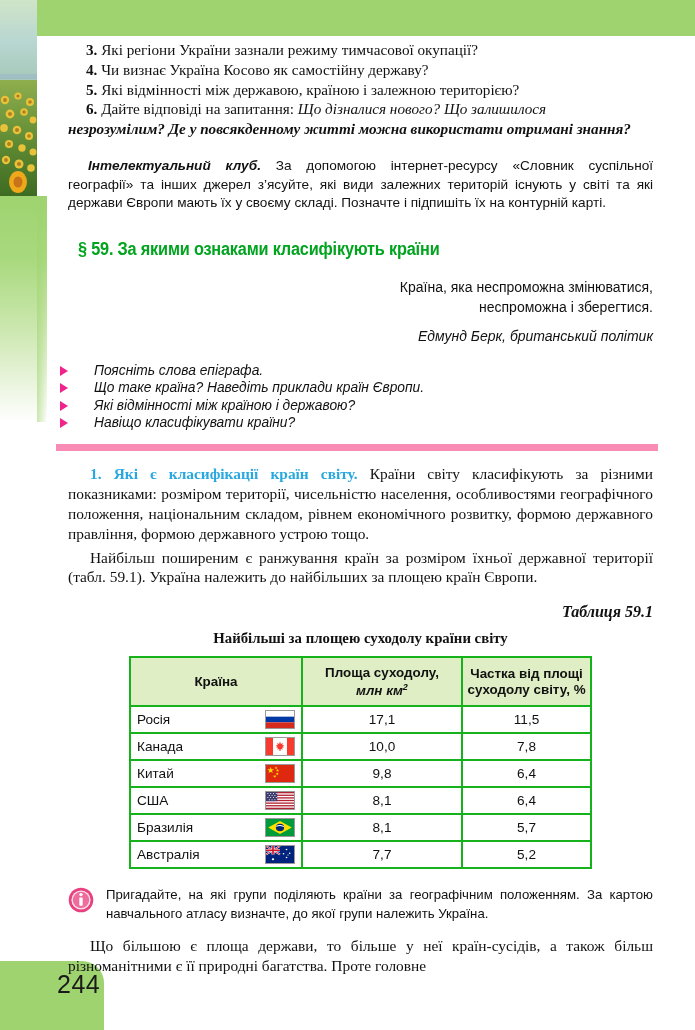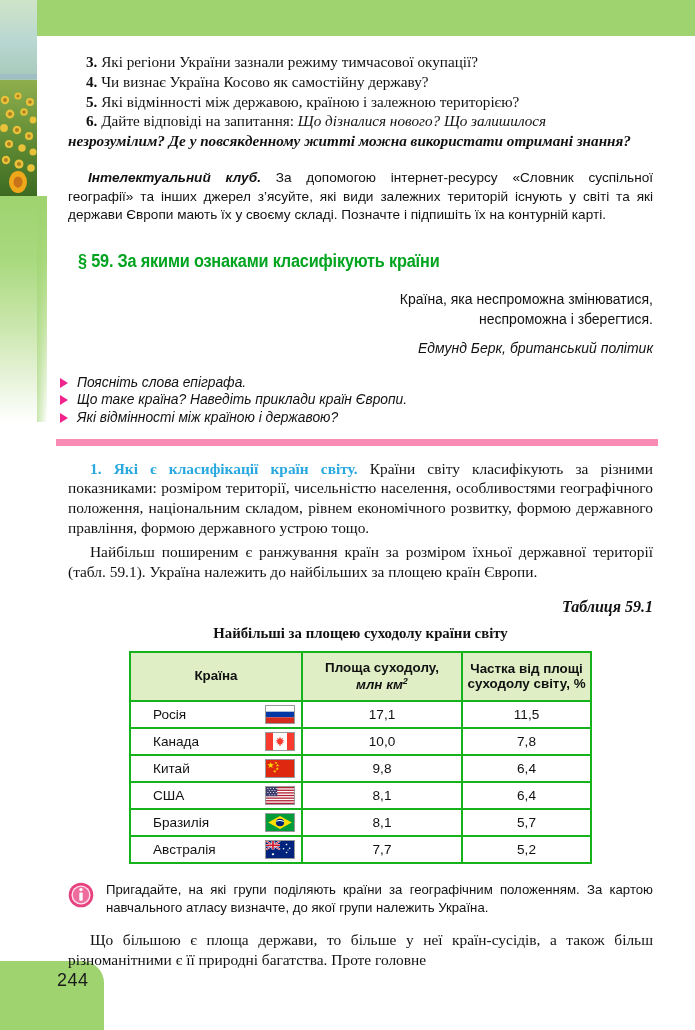--- a/index.html
+++ b/index.html
@@ -49,30 +49,30 @@
     position: absolute;
     left: 0; top: 961px;
     width: 104px; height: 69px;
     background: #9ed36f;
     border-top-right-radius: 22px;
   }
   .page-num {
     position: absolute;
     left: 57px; top: 970px;
     font-family: "Liberation Sans", sans-serif;
-    font-size: 18px;
+    font-size: 25px;
     color: #1a1a1a;
     letter-spacing: .5px;
   }
 
   
   .content {
     position: absolute;
     left: 68px;
-    top: 52px;
+    top: 40px;
     width: 585px;
   }
   p { margin: 0; }
 
   .q-list {
     font-family: "Liberation Serif", serif;
     font-size: 15.2px;
     line-height: 1.30;
     color: #111;
     text-align: justify;
@@ -126,21 +126,21 @@
     font-style: italic;
   }
 
   .bullets {
     margin-top: 16px;
     margin-left: -8px;
   }
   .bullet-row {
     display: flex;
     align-items: baseline;
-    gap: 9px;
+    gap: 26px;
     margin-bottom: 2.5px;
   }
   .tri {
     width: 0; height: 0;
     border-left: 8px solid #f0248c;
     border-top: 5.5px solid transparent;
     border-bottom: 5.5px solid transparent;
     flex: none;
     position: relative;
     top: 1px;
@@ -226,21 +226,20 @@
   }
   td.country {
     text-align: left;
     padding-left: 9px;
   }
   .country-inner {
     display: flex;
     align-items: center;
     justify-content: space-between;
     gap: 20px;
-    margin-left: 16px;
   }
   .flag {
     width: 30px;
     height: 19px;
     flex: none;
     border: 0.5px solid #9a9a9a;
     box-sizing: border-box;
     display: block;
   }
   .flag svg { display: block; width: 100%; height: 100%; }
@@ -371,20 +370,24 @@
         <span class="bullet-txt">Поясніть слова епіграфа.</span>
       </div>
       <div class="bullet-row">
         <span class="tri"></span>
         <span class="bullet-txt">Що таке країна? Наведіть приклади країн Європи.</span>
       </div>
       <div class="bullet-row">
         <span class="tri"></span>
         <span class="bullet-txt">Які відмінності між країною і державою?</span>
       </div>
+      <div class="bullet-row">
+        <span class="tri"></span>
+        <span class="bullet-txt">Навіщо класифікувати країни?</span>
+      </div>
     </div>
 
     <div class="pink-rule"></div>
 
     <p class="body-par">
       <span class="run-head">1. Які є класифікації країн світу.</span><span> Країни світу класифікують за різними показниками: розміром території, чисельністю населення, особливостями географічного положення, національним складом, рівнем економічного розвитку, формою державного правління, формою державного устрою тощо.</span>
     </p>
     <p class="body-par tight">Найбільш поширеним є ранжування країн за розміром їхньої державної території (табл. 59.1). Україна належить до найбільших за площею країн Європи.</p>
 
     <div class="tbl-label">Таблиця 59.1</div>

